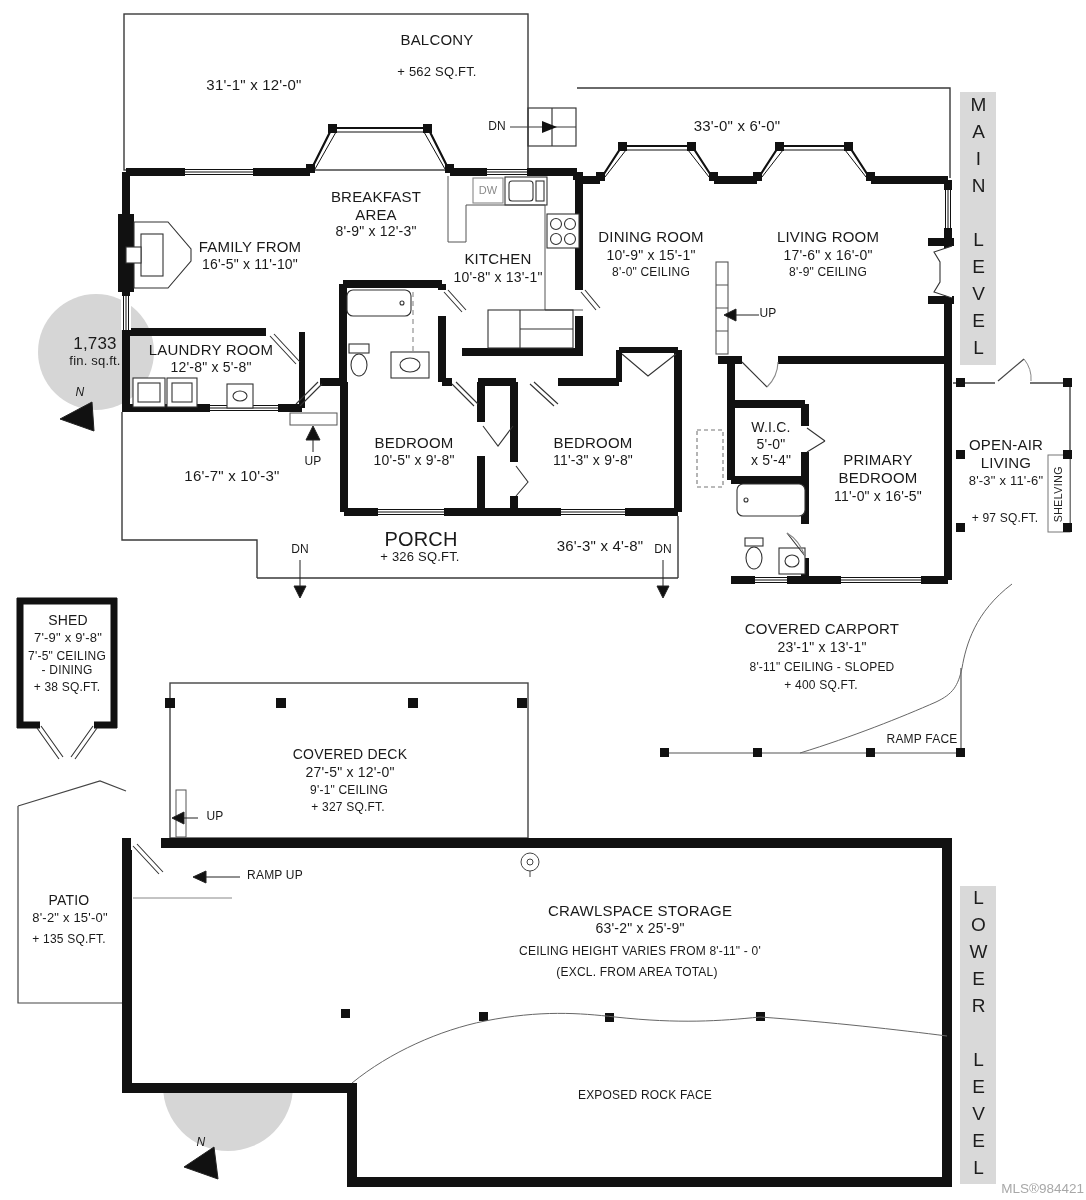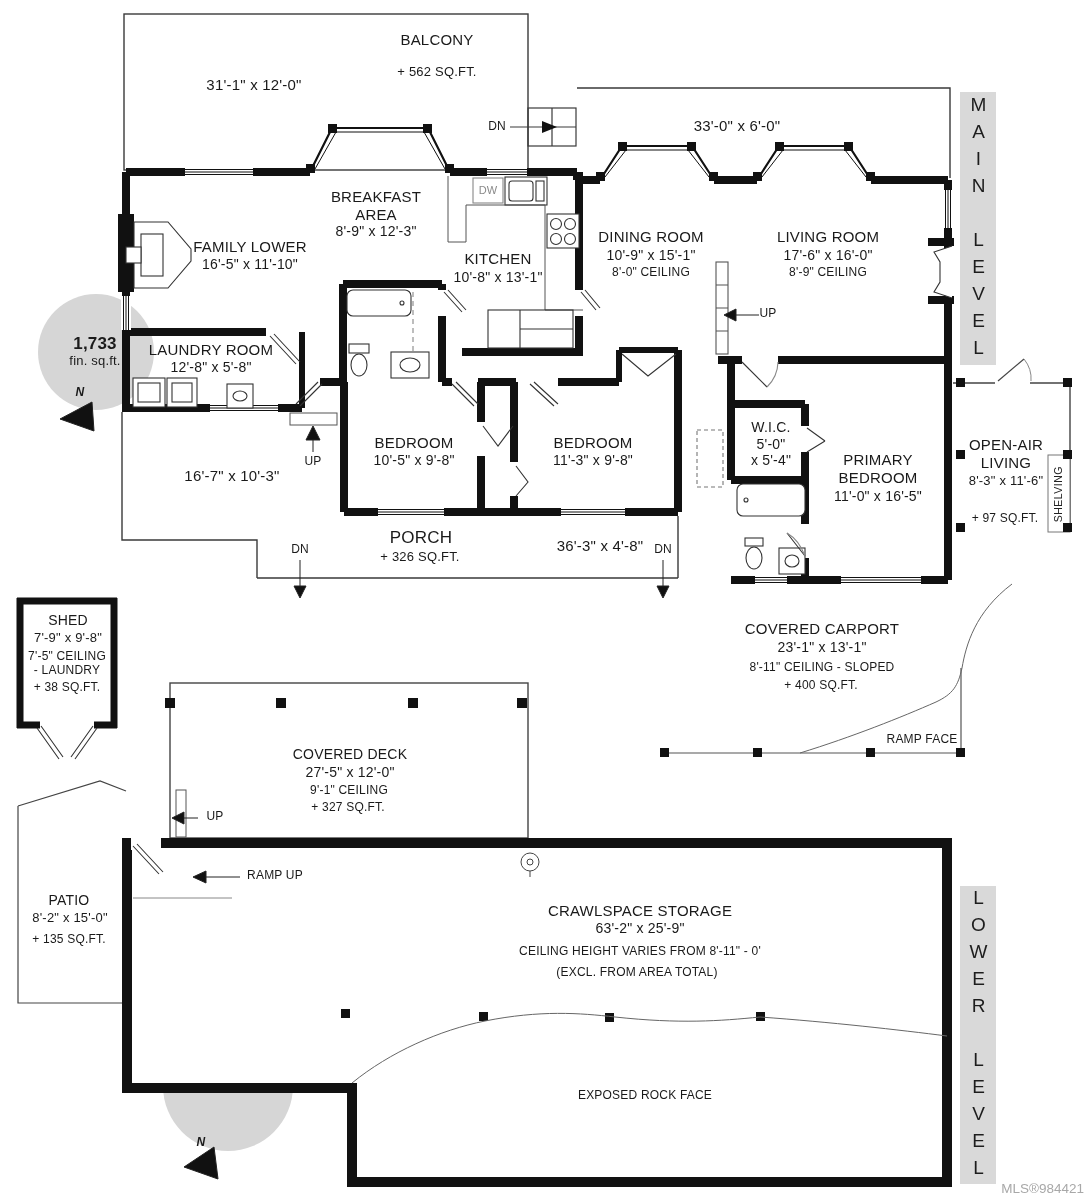--- a/index.html
+++ b/index.html
@@ -1,23 +1,23 @@
 <!DOCTYPE html>
 <html><head>
 <meta charset="utf-8">
 <style>
   html,body{margin:0;padding:0;background:#fff;}
   .canvas{position:relative;width:1086px;height:1200px;background:#ffffff;
           font-family:"Liberation Sans",sans-serif;color:#1a1a1a;overflow:hidden;}
   svg{position:absolute;left:0;top:0;}
   .lbl{position:absolute;transform:translateX(-50%);white-space:nowrap;text-align:center;
        line-height:1.12;letter-spacing:.2px;color:#1a1a1a;}
-  .s17{font-size:17px}.s16{font-size:17px}.s15{font-size:15px}.s14{font-size:14px}
+  .s17{font-size:17px}.s16{font-size:20px}.s15{font-size:15px}.s14{font-size:14px}
   .s13{font-size:13px}.s12{font-size:12px}.s11{font-size:11px}
-  .b{font-weight:bold}.it{font-style:italic}.gray{color:#8a8a8a}
+  .b{font-weight:normal}.it{font-style:italic}.gray{color:#8a8a8a}
   .strip{position:absolute;left:960px;width:36px;background:#d9d9d9;
          display:flex;align-items:center;justify-content:center;}
   .strip span{writing-mode:vertical-rl;text-orientation:upright;font-size:19px;
               letter-spacing:6px;color:#1d1d1d;}
   .shelving{position:absolute;left:1045px;top:455px;width:26px;height:78px;
             display:flex;align-items:center;justify-content:center;}
   .shelving span{writing-mode:vertical-rl;transform:rotate(180deg);font-size:10.5px;letter-spacing:.5px;color:#222;}
   .mls{position:absolute;right:2px;top:1181px;font-size:13.5px;color:#a8a8a8;}
 </style>
 </head>
@@ -334,21 +334,21 @@
         </g>
     </g>
   </svg>
 
   <div class="lbl s15" style="left:254px;top:77px">31'-1" x 12'-0"</div>
   <div class="lbl s15" style="left:437px;top:32px">BALCONY</div>
   <div class="lbl s13" style="left:437px;top:65px">+ 562 SQ.FT.</div>
   <div class="lbl s12" style="left:497px;top:120px">DN</div>
   <div class="lbl s15" style="left:737px;top:118px">33'-0" x 6'-0"</div>
 
-  <div class="lbl s15" style="left:250px;top:239px">FAMILY LOWER</div>
+  <div class="lbl s15" style="left:250px;top:239px">FAMILY FROM</div>
   <div class="lbl s14" style="left:250px;top:257px">16'-5" x 11'-10"</div>
 
   <div class="lbl s15" style="left:376px;top:189px">BREAKFAST</div>
   <div class="lbl s15" style="left:376px;top:207px">AREA</div>
   <div class="lbl s14" style="left:376px;top:224px">8'-9" x 12'-3"</div>
 
   <div class="lbl s15" style="left:498px;top:251px">KITCHEN</div>
   <div class="lbl s14" style="left:498px;top:270px">10'-8" x 13'-1"</div>
   <div class="lbl s11 gray" style="left:488px;top:184px">DW</div>
 
@@ -400,21 +400,21 @@
 
   <div class="lbl s15" style="left:822px;top:621px">COVERED CARPORT</div>
   <div class="lbl s14" style="left:822px;top:640px">23'-1" x 13'-1"</div>
   <div class="lbl s12" style="left:822px;top:661px">8'-11" CEILING - SLOPED</div>
   <div class="lbl s12" style="left:821px;top:679px">+ 400 SQ.FT.</div>
   <div class="lbl s12" style="left:922px;top:733px">RAMP FACE</div>
 
   <div class="lbl s14" style="left:68px;top:613px">SHED</div>
   <div class="lbl s13" style="left:68px;top:631px">7'-9" x 9'-8"</div>
   <div class="lbl s12" style="left:67px;top:650px">7'-5" CEILING</div>
-  <div class="lbl s12" style="left:67px;top:664px">- LAUNDRY</div>
+  <div class="lbl s12" style="left:67px;top:664px">- DINING</div>
   <div class="lbl s12" style="left:67px;top:681px">+ 38 SQ.FT.</div>
 
   <div class="lbl s14" style="left:350px;top:747px">COVERED DECK</div>
   <div class="lbl s14" style="left:350px;top:765px">27'-5" x 12'-0"</div>
   <div class="lbl s12" style="left:349px;top:784px">9'-1" CEILING</div>
   <div class="lbl s12" style="left:348px;top:801px">+ 327 SQ.FT.</div>
   <div class="lbl s12" style="left:215px;top:810px">UP</div>
   <div class="lbl s12" style="left:275px;top:869px">RAMP UP</div>
 
   <div class="lbl s14" style="left:69px;top:893px">PATIO</div>

